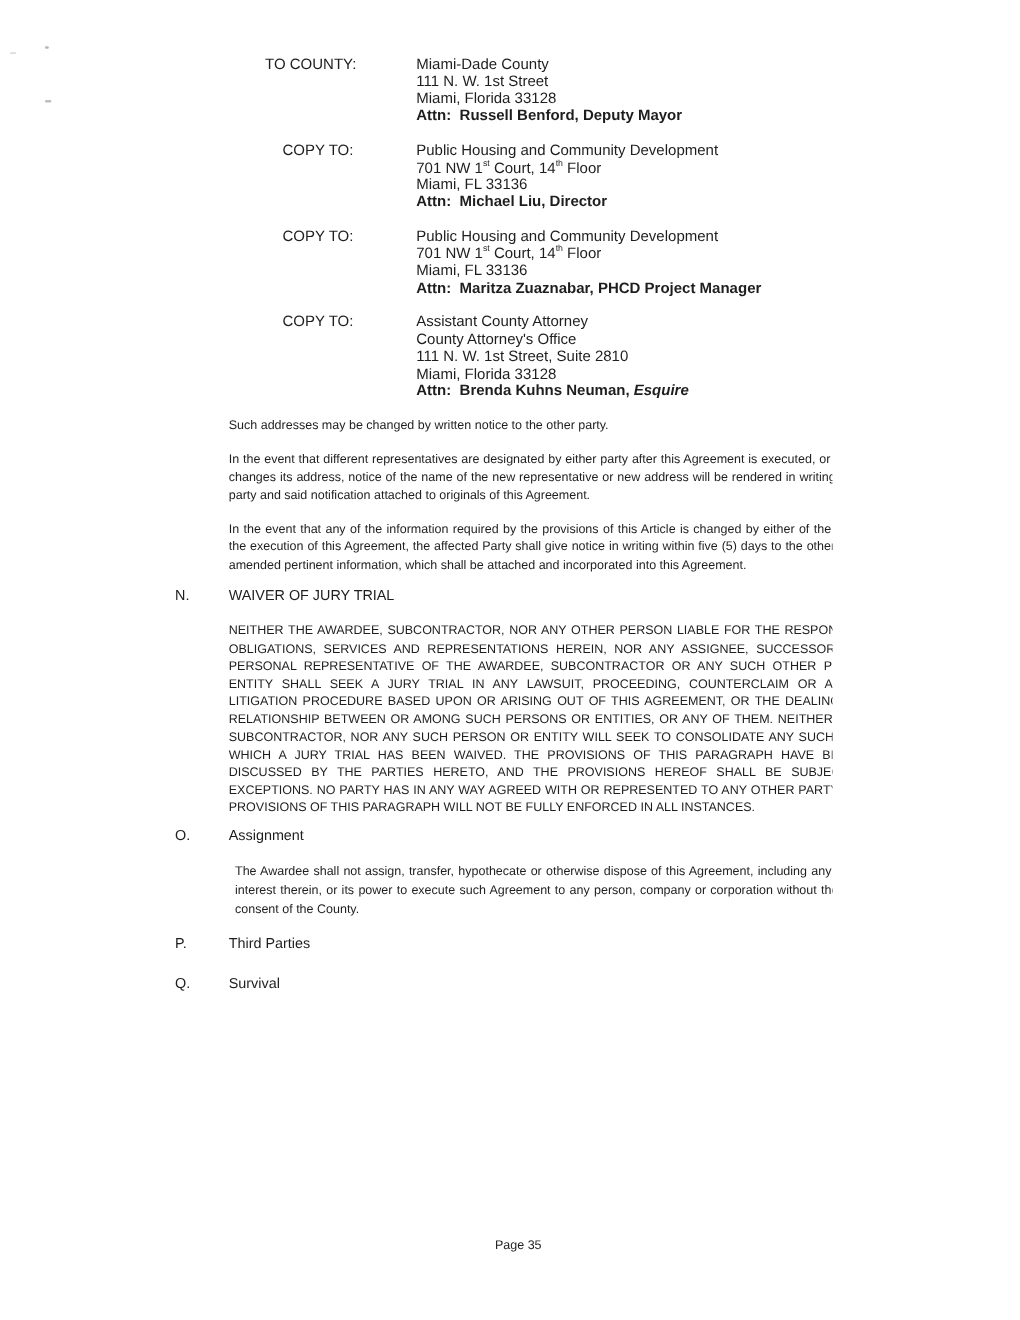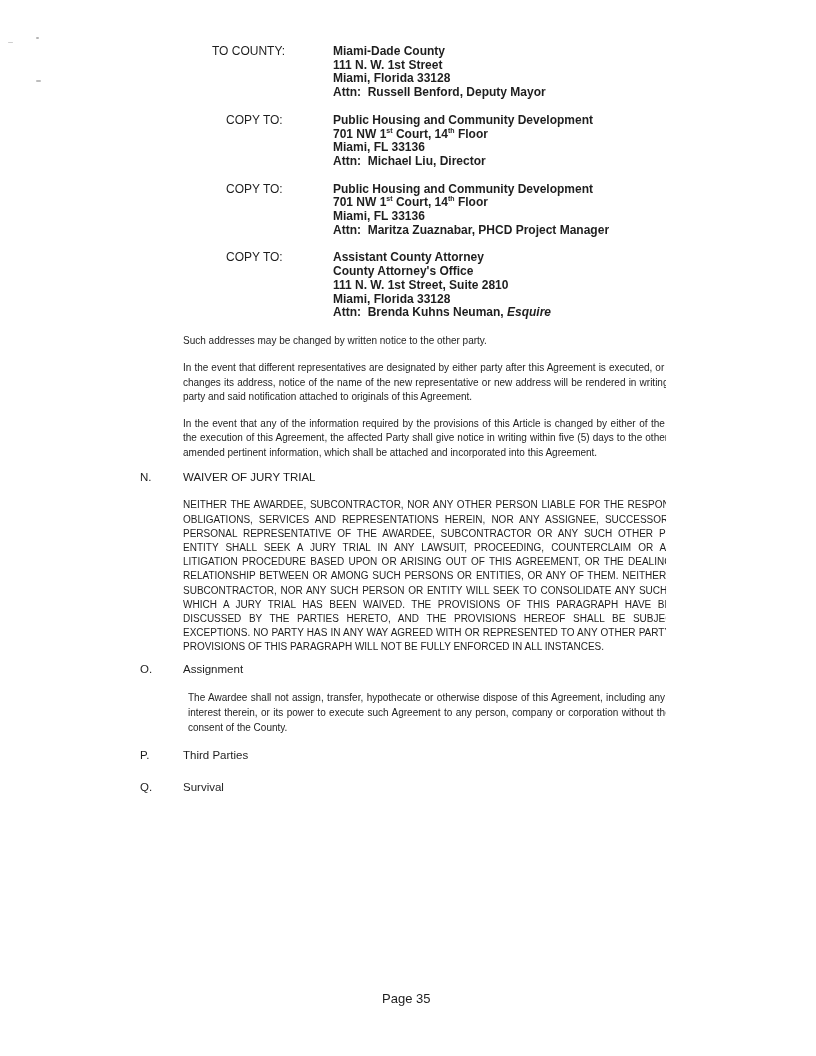--- a/index.html
+++ b/index.html
@@ -6,42 +6,42 @@
   .page {
     position:relative; width:666px; height:1056px; background:#ffffff;
     font-family:"Liberation Sans", sans-serif; color:#1e1e1e;
     box-sizing:border-box; padding-top:45px; overflow:hidden;
   }
   
   .notice-row { display:flex; margin-left:140px; margin-bottom:14px;
                 font-size:12px; line-height:13.7px; }
   .notice-label { width:193px; box-sizing:border-box; padding-left:72px; white-space:pre; }
   .notice-row.copy .notice-label { padding-left:86px; }
-  .notice-address .line { white-space:pre;font-weight:bold; }
+  .notice-address .line { white-space:pre; }
   .notice-address .line.attn { font-weight:bold; }
   .notice-address sup { font-size:7px; line-height:0; }
   .seg-b { font-weight:bold; }
   .seg-i { font-style:italic; }
   
   #intro { margin-left:183px; width:540px; margin-top:4px; }
   .para { font-size:10px; line-height:14.3px; text-align:justify; margin:0 0 13px 0; }
   #intro .para:last-child { margin-bottom:10px; }
   
   #sections { margin-left:140px; width:582px; }
   .section-header { display:flex; font-size:11.5px; line-height:14.3px; margin-bottom:14px; }
   .section-letter { width:43px; }
   .section-title { flex:1; }
   .section-para { margin:0 0 10px 43px; width:539px; font-size:10px;
                   line-height:14.2px; text-align:justify; }
   #sections .section:nth-child(1) .section-para { margin-bottom:7px; }
   #sections .section:nth-child(2) .section-para { line-height:15px; margin-bottom:13px;margin-left:48px; }
   #sections .section:nth-child(3) .section-header { margin-bottom:18px; }
   #sections .section:nth-child(3) .section-para { line-height:16px; margin-bottom:15px; }
   
-  .footer { position:absolute; left:382px; top:991px; font-size:13px; }
+  .footer { position:absolute; left:396px; top:991px; font-size:10px; }
   
   .speck { position:absolute; background:#b4b4b4; border-radius:1px; }
   .speck.s1 { left:36px; top:37px; width:3px; height:2px; }
   .speck.s2 { left:8px;  top:42px; width:5px; height:1px; background:#cecece; }
   .speck.s3 { left:36px; top:80px; width:5px; height:2px; background:#bdbdbd; }
 </style>
 </head>
 <body>
 
 <div class="page">

